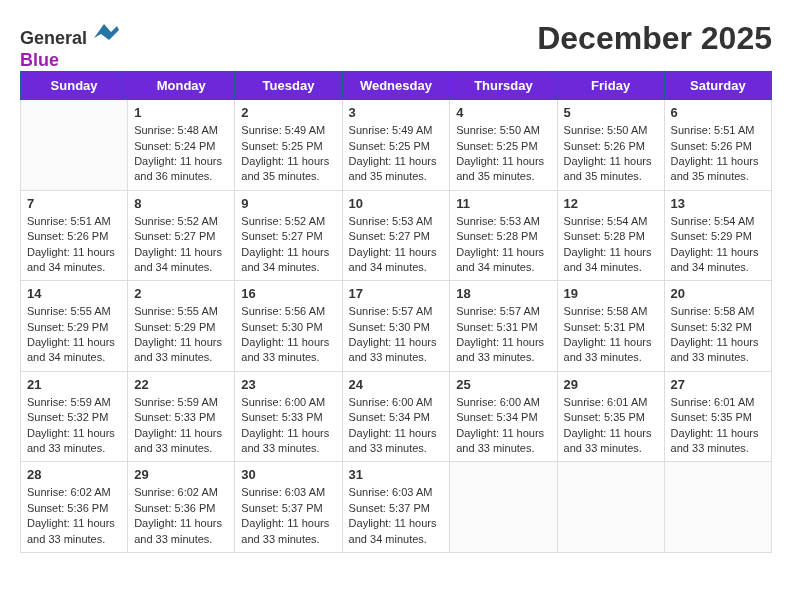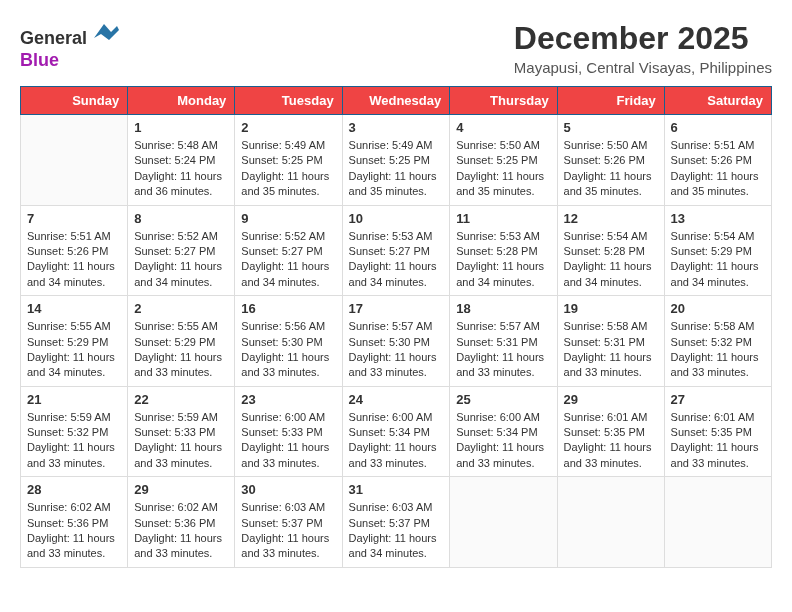--- a/index.html
+++ b/index.html
@@ -7,21 +7,20 @@
       font-family: Arial, sans-serif;
       background: #fff;
       width: 792px;
       min-height: 612px;
       padding: 20px;
     }
     .header {
       display: flex;
       justify-content: space-between;
       align-items: flex-start;
-      margin-bottom: 10px;
     }
     .logo {
       display: flex;
       align-items: center;
     }
     .logo-text {
       font-size: 18px;
       font-weight: bold;
       line-height: 1.2;
     }
@@ -44,23 +43,23 @@
       font-size: 15px;
       color: #555;
       margin-top: 2px;
     }
     .calendar {
       width: 100%;
       border-collapse: collapse;
       border: 1px solid #ccc;
     }
     .calendar th {
-      background-color: #ef4444;
+      background-color: #6d28d9;
       color: white;
-      text-align: right;
+      text-align: center;
       padding: 6px 8px;
       font-size: 13px;
       border: 1px solid #1a5f8f;
     }
     .calendar td {
       border: 1px solid #ddd;
       vertical-align: top;
       padding: 5px 6px;
       width: 108px;
       min-height: 80px;
@@ -93,21 +92,20 @@
   <div class="logo">
     <div class="logo-text">
       <span class="logo-general">General</span><svg class="logo-icon" viewBox="0 0 30 24">
           <polygon points="5,18 15,4 22,12 28,6 30,10 20,20 12,14" fill="#2874a6"></polygon>
         </svg><br>
       <span class="logo-blue">Blue</span>
     </div>
   </div>
   <div class="title-section">
     <div class="month-title">December 2025</div>
-    <div class="location">Mayapusi, Central Visayas, Philippines</div>
   </div>
 </div>
 
 <table class="calendar">
   <thead>
     <tr>
     <th>Sunday</th>
         <th>Monday</th>
         <th>Tuesday</th>
         <th>Wednesday</th>

